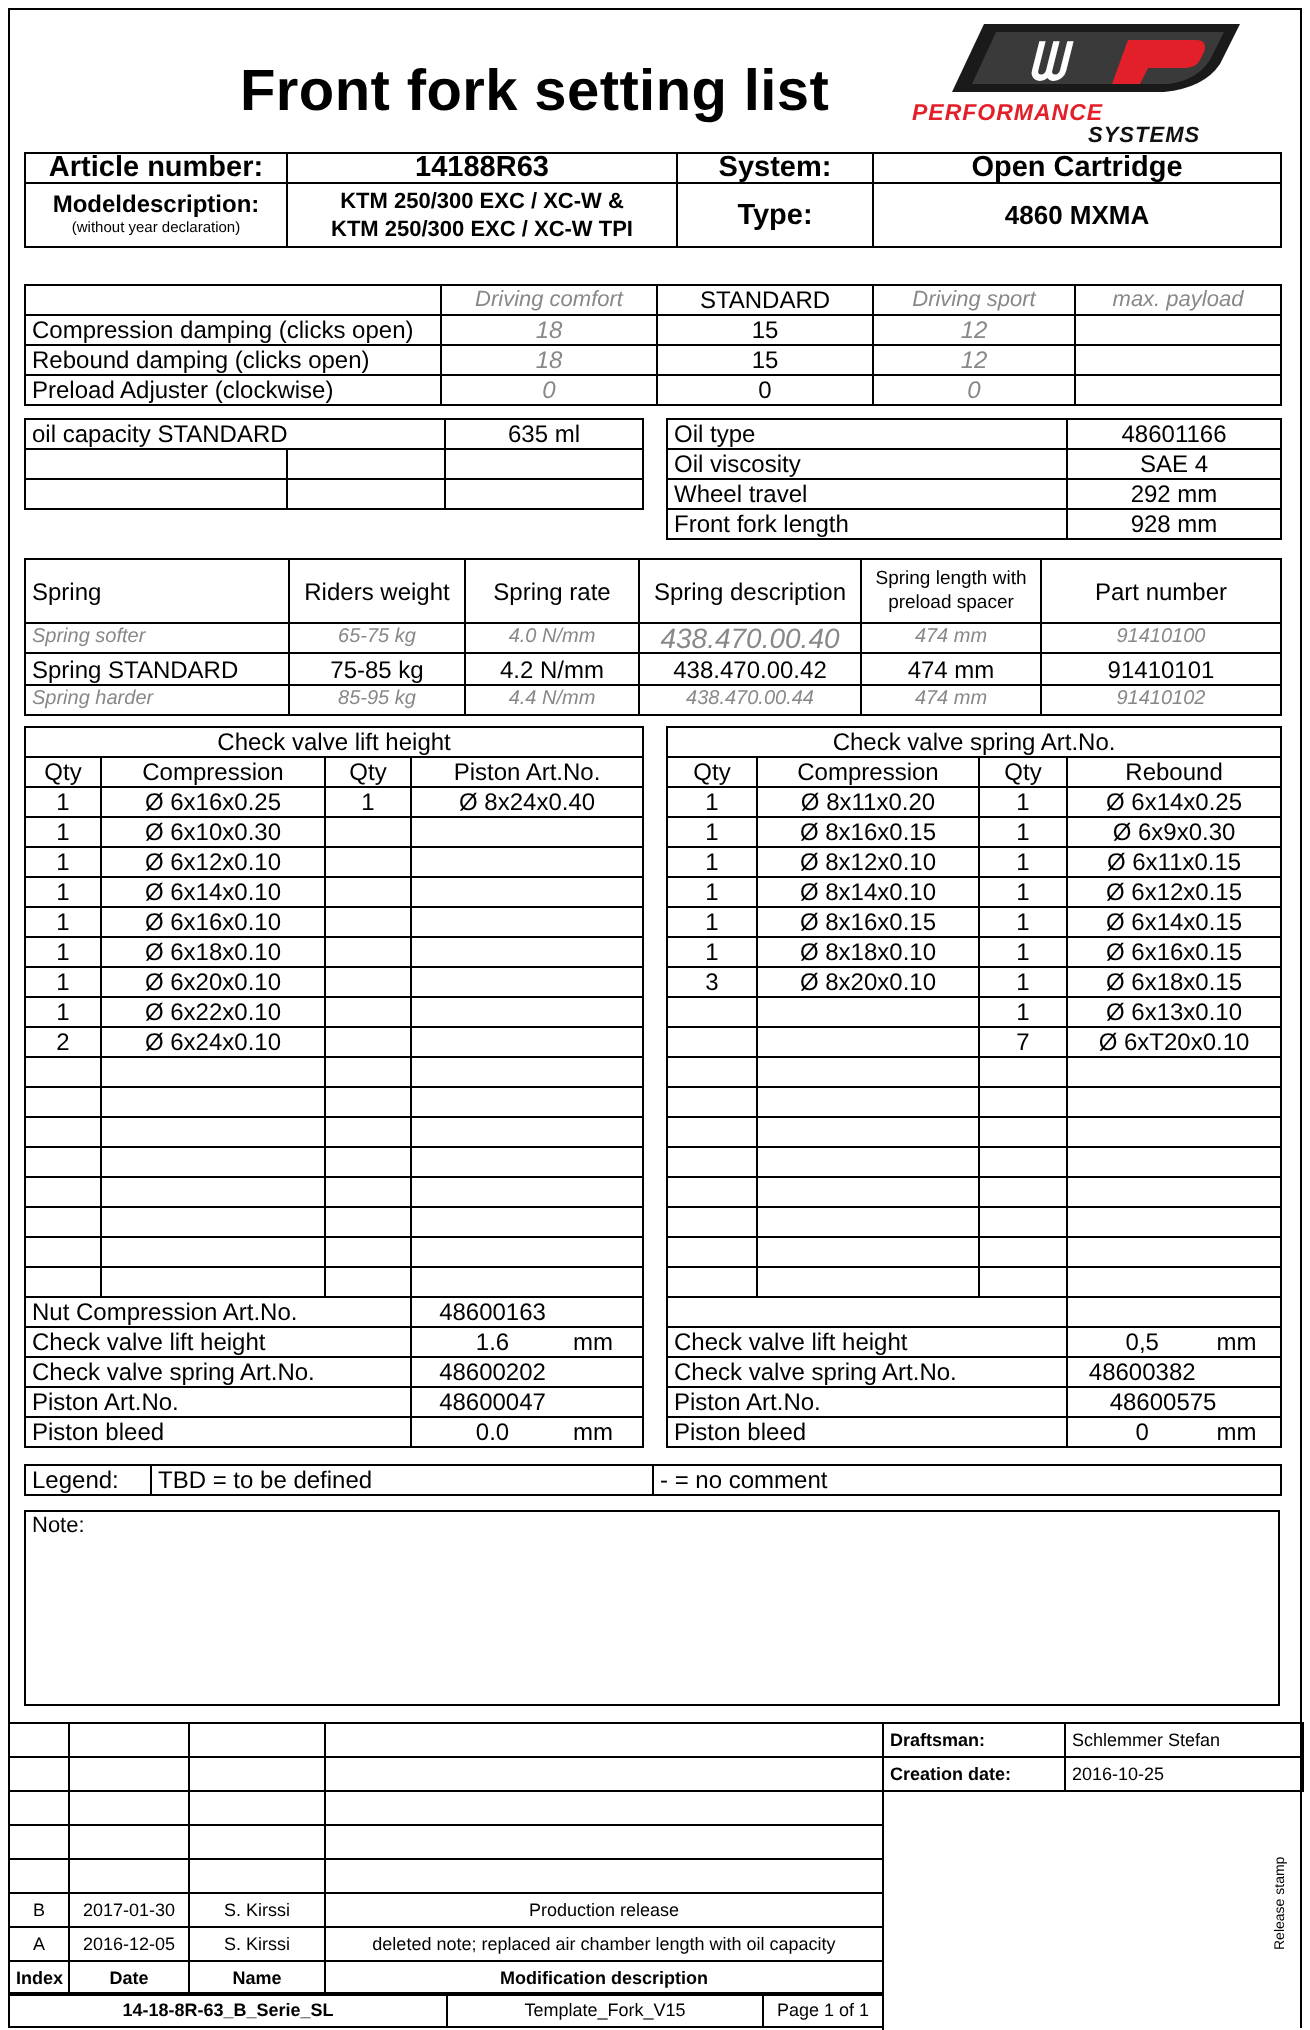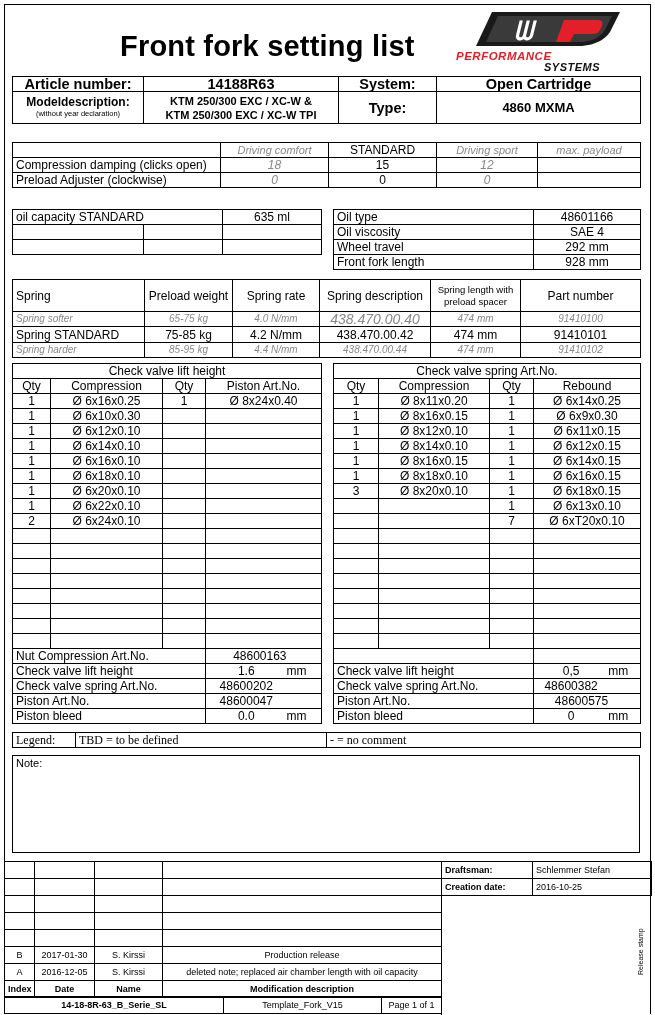--- a/index.html
+++ b/index.html
@@ -80,20 +80,27 @@
     <td class="c grey" style="font-size:11px">max. payload</td>
   </tr>
   <tr style="height:15px">
     <td>Compression damping (clicks open)</td>
     <td class="c grey">18</td>
     <td class="c">15</td>
     <td class="c grey">12</td>
     <td class="c"></td>
   </tr>
   <tr style="height:15px">
+    <td>Rebound damping (clicks open)</td>
+    <td class="c grey">18</td>
+    <td class="c">15</td>
+    <td class="c grey">12</td>
+    <td class="c"></td>
+  </tr>
+  <tr style="height:15px">
     <td>Preload Adjuster (clockwise)</td>
     <td class="c grey">0</td>
     <td class="c">0</td>
     <td class="c grey">0</td>
     <td class="c"></td>
   </tr>
 </tbody>
   </table>
 
 <table style="left:12px; top:209px; width:309px;">
@@ -150,21 +157,21 @@
       <col style="width:132px">
       <col style="width:88px">
       <col style="width:87px">
       <col style="width:111px">
       <col style="width:90px">
       <col style="width:120px">
     </colgroup>
   <tbody>
       <tr style="height:32px">
     <td>Spring</td>
-    <td class="c">Preload weight</td>
+    <td class="c">Riders weight</td>
     <td class="c">Spring rate</td>
     <td class="c">Spring description</td>
     <td class="c" style="font-size:9.5px; white-space:normal; line-height:12px">Spring length with preload spacer</td>
     <td class="c">Part number</td>
   </tr>
   <tr style="height:15px" class="grey">
     <td style="font-size:10px">Spring softer</td>
     <td class="c" style="font-size:10px">65-75  kg</td>
     <td class="c" style="font-size:10px">4.0 N/mm</td>
     <td class="c" style="font-size:14px">438.470.00.40</td>
@@ -305,21 +312,21 @@
       </tr>
       <tr style="height:15px">
         <td class="c"></td>
         <td class="c"></td>
         <td class="c"></td>
         <td class="c"></td>
       </tr>
       <tr style="height:15px">
       <td colspan="3">Nut Compression Art.No.</td>
       <td style="padding:0">
-        <span style="display:inline-block;width:70%;text-align:right">48600163</span><span style="display:inline-block;width:28%;text-align:left"></span>
+        <span style="display:inline-block;width:70%;text-align:center">48600163</span><span style="display:inline-block;width:28%;text-align:left"></span>
       </td>
       </tr>
       <tr style="height:15px">
       <td colspan="3">Check valve lift height</td>
       <td style="padding:0">
         <span style="display:inline-block;width:70%;text-align:center">1.6</span><span style="display:inline-block;width:28%;text-align:left">mm</span>
       </td>
       </tr>
       <tr style="height:15px">
       <td colspan="3">Check valve spring Art.No.</td>
@@ -487,21 +494,21 @@
       </tr>
       <tr style="height:15px">
       <td colspan="3">Piston bleed</td>
       <td style="padding:0">
         <span style="display:inline-block;width:70%;text-align:center">0</span><span style="display:inline-block;width:28%;text-align:left">mm</span>
       </td>
       </tr>
     </tbody>
 </table>
 
-<table style="left:12px; top:732px; width:628px;font-family:Liberation Serif, serif;">
+<table style="left:12px; top:732px; width:628px;">
   <colgroup>
       <col style="width:63px">
       <col style="width:251px">
       <col style="width:314px">
     </colgroup>
   <tbody>
       <tr style="height:15px">
     <td>Legend:</td>
     <td>TBD = to be defined</td>
     <td>- = no comment</td>

